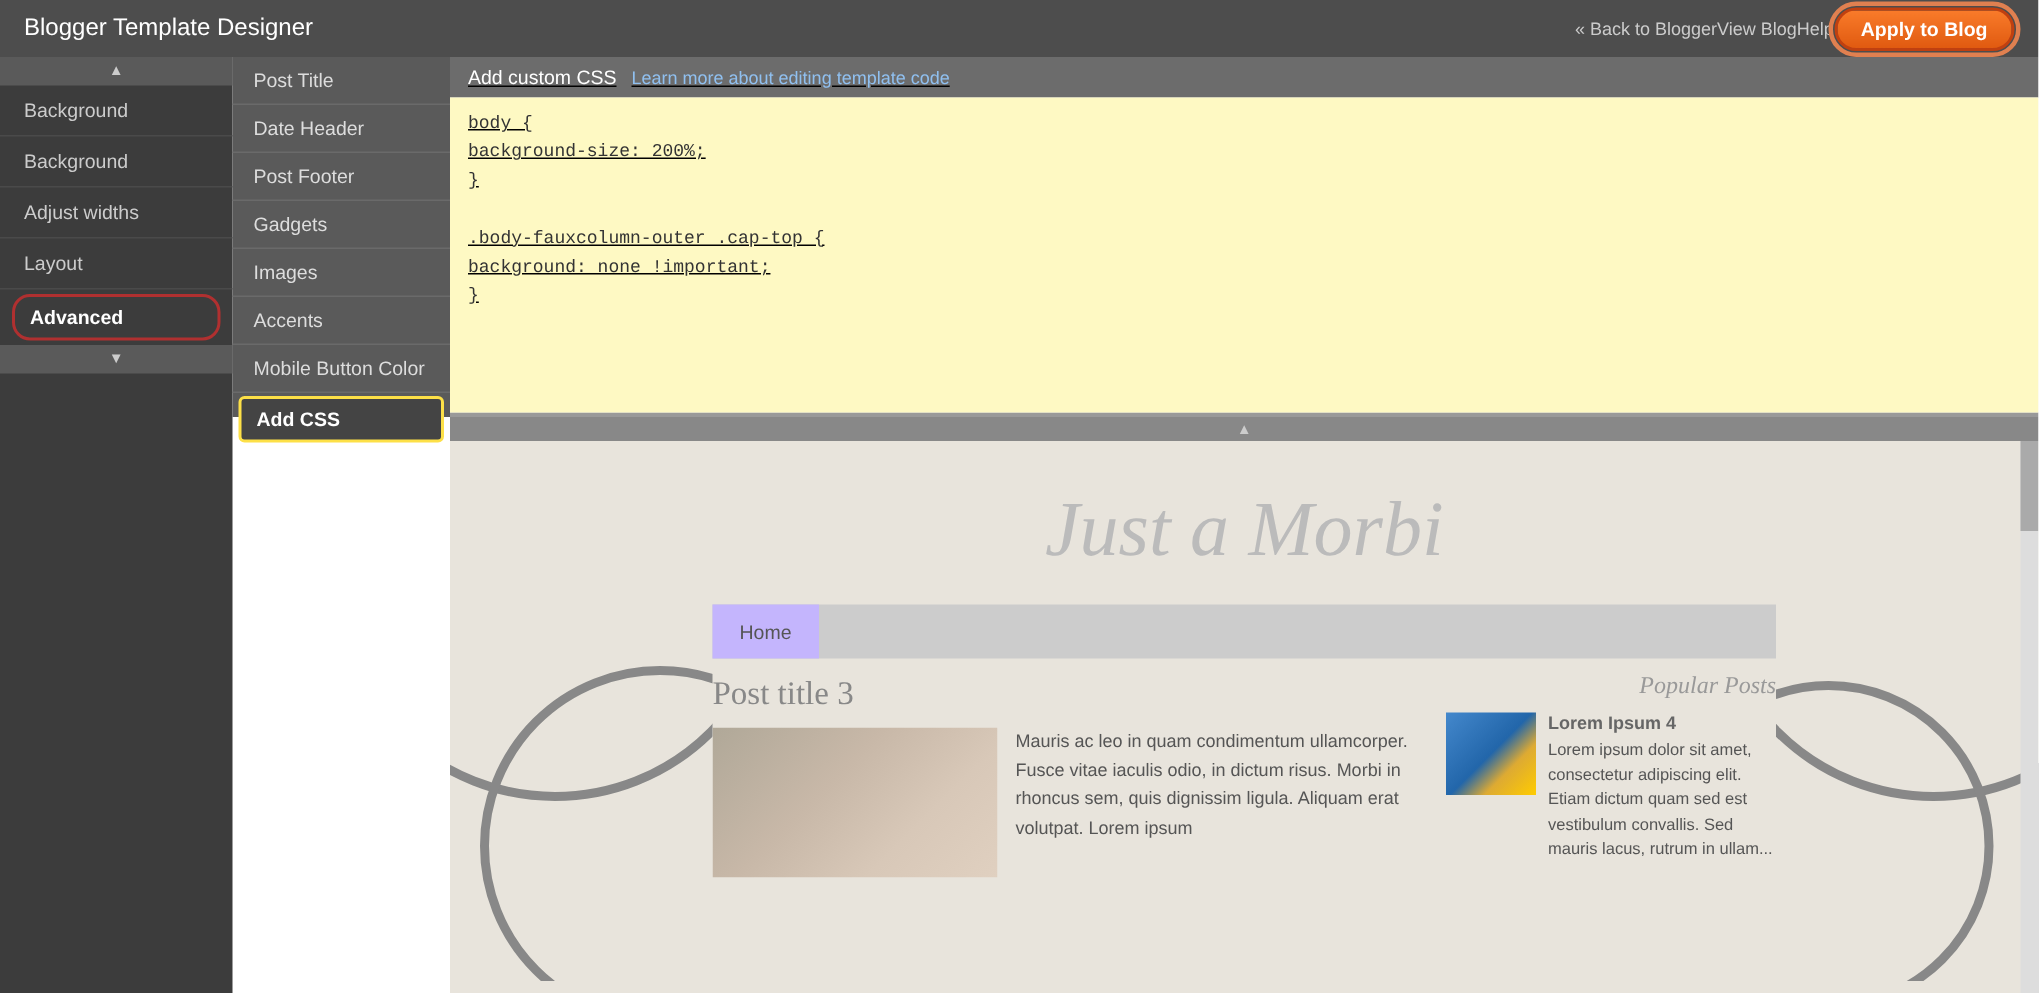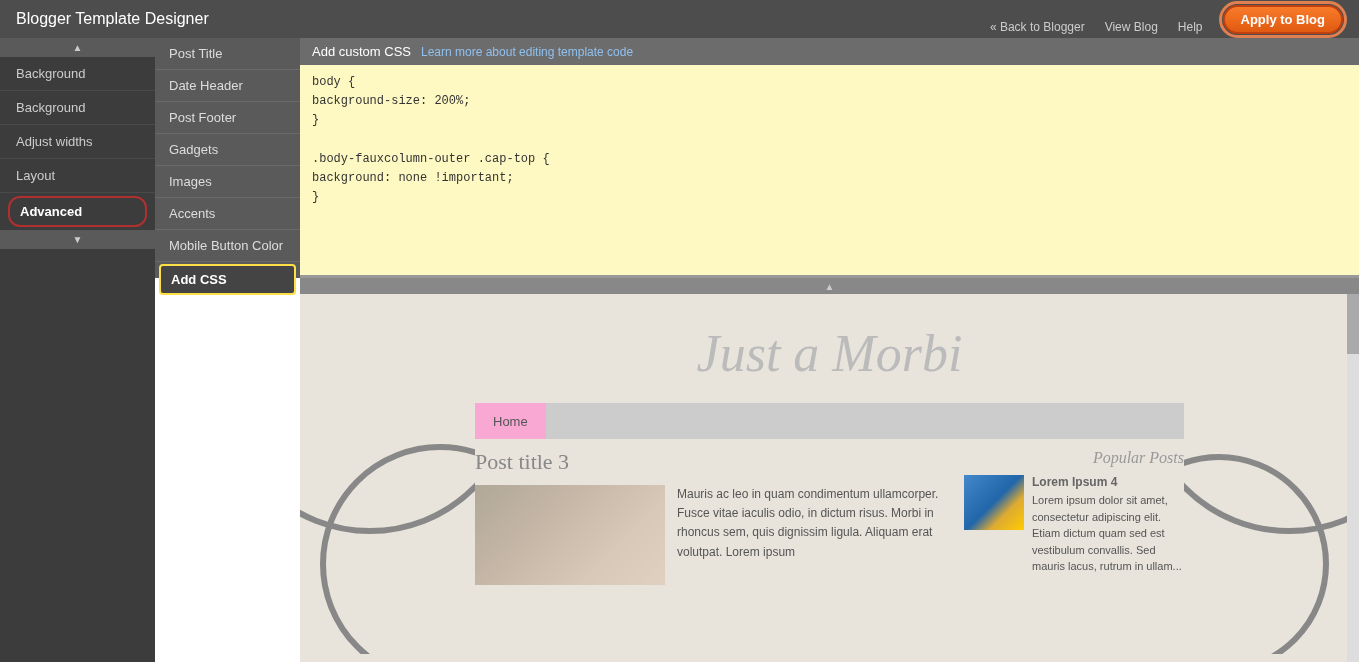--- a/index.html
+++ b/index.html
@@ -15,22 +15,22 @@
       justify-content: space-between;
       padding: 0 16px;
     }
     .top-bar-title {
       font-size: 16px;
       font-weight: normal;
       color: #fff;
     }
     .top-bar-right {
       display: flex;
-      align-items: flex-end;
-      gap: 20px;
+      align-items: center;
+      gap: 0;
     }
     .top-bar-right a {
       color: #ccc;
       text-decoration: none;
       font-size: 12px;
     }
     .apply-btn {
       background: linear-gradient(to bottom, #f97b2a, #e05a10);
       color: #fff;
       border: 2px solid #c04010;
@@ -112,20 +112,21 @@
       margin-left: 145px;
     }
 
     
     .css-panel {
       background: #f5f5f5;
       border-bottom: 3px solid #999;
       height: 240px;
       display: flex;
       flex-direction: column;
+      text-decoration: underline;
     }
     .css-header {
       background: #6c6c6c;
       padding: 6px 12px;
       display: flex;
       align-items: center;
       gap: 10px;
     }
     .css-header-label {
       color: #fff;
@@ -220,21 +221,21 @@
       display: flex;
       align-items: center;
     }
     .blog-nav-item {
       padding: 0 18px;
       height: 100%;
       display: flex;
       align-items: center;
       font-size: 13px;
       color: #555;
-      background: #f9a8d4;
+      background: #c4b5fd;
       cursor: pointer;
     }
 
     
     .blog-content {
       display: flex;
       margin: 10px 175px;
     }
     .blog-main {
       flex: 1;

